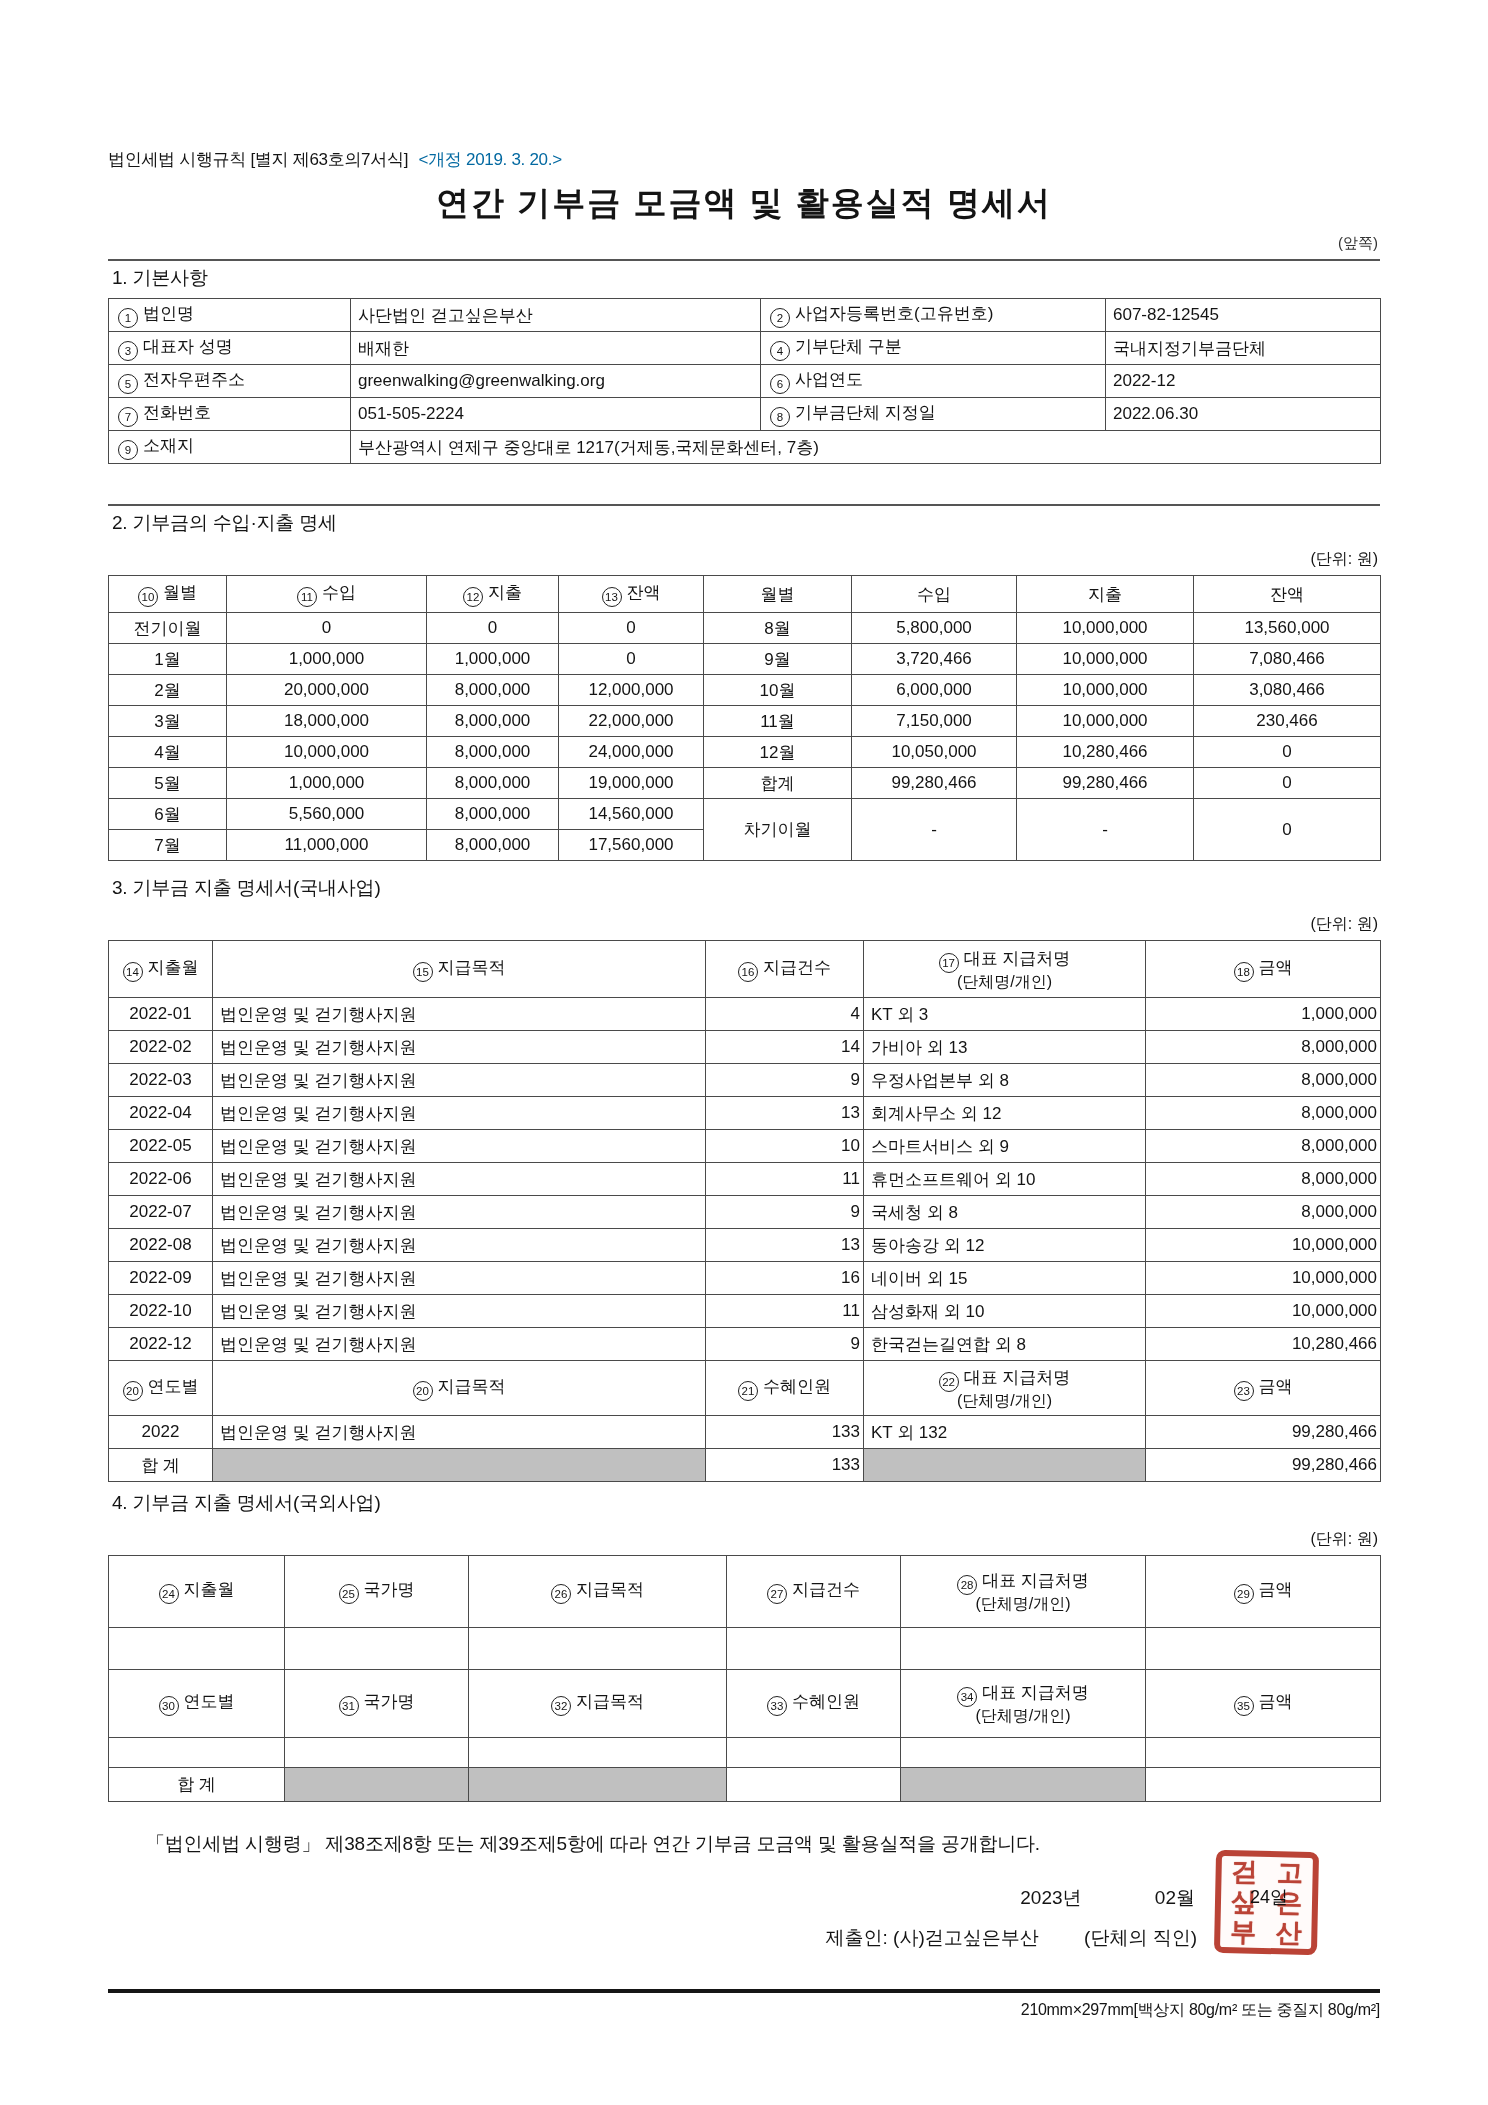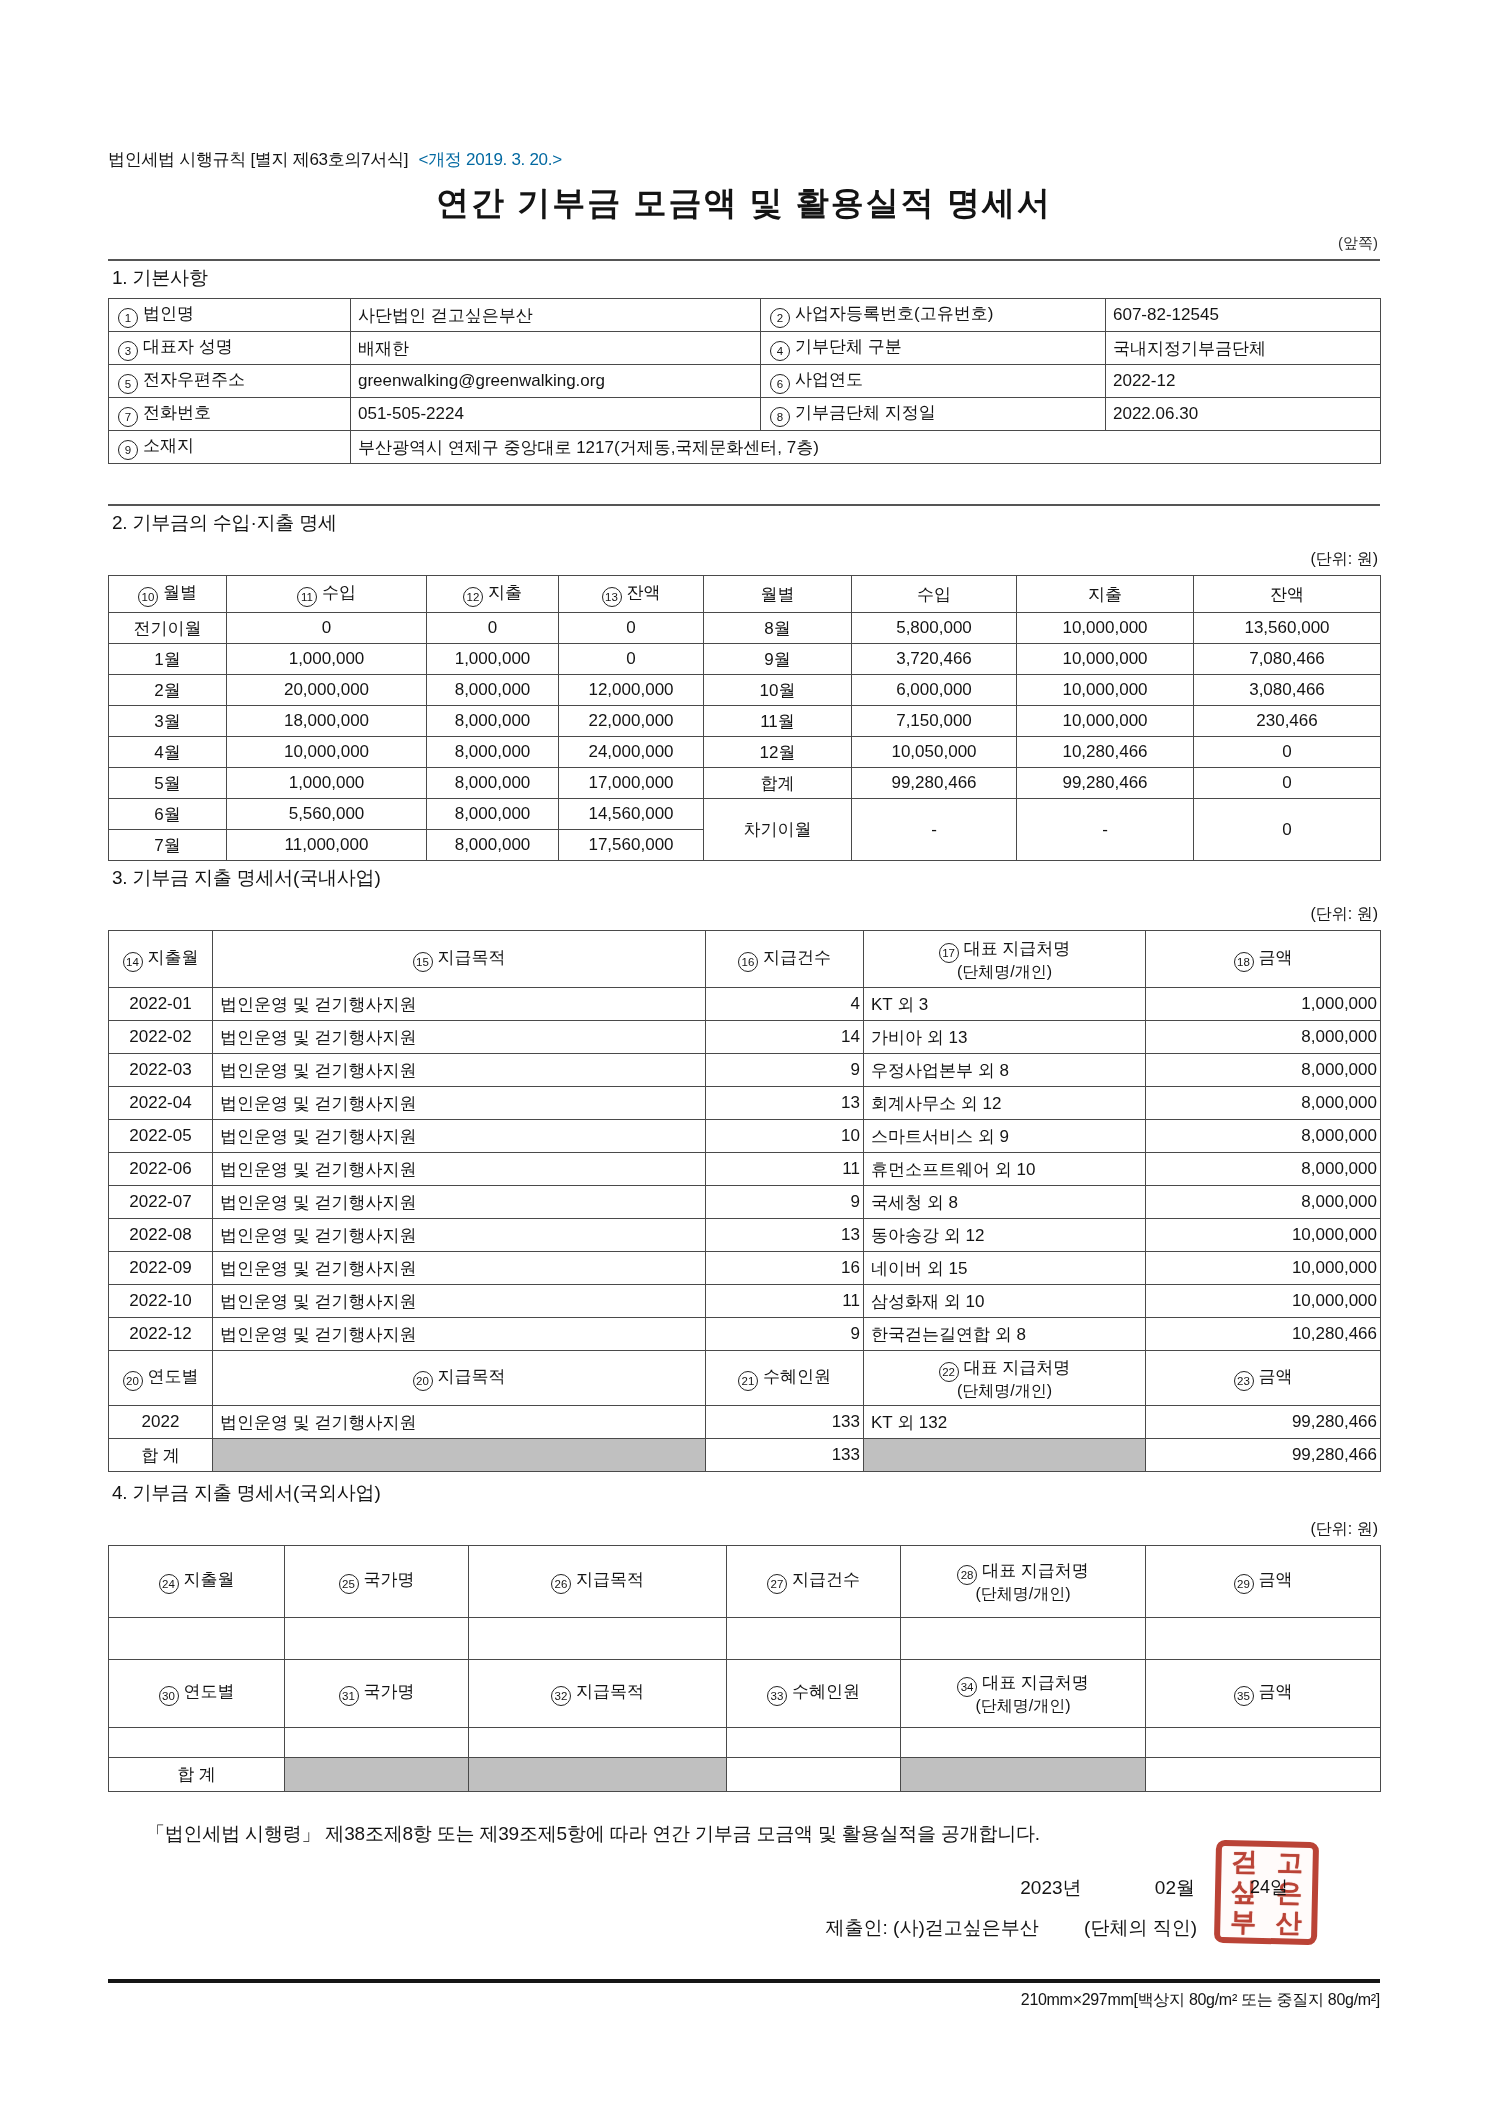--- a/index.html
+++ b/index.html
@@ -181,21 +181,21 @@
             <td class="c">24,000,000</td>
             <td class="c">12월</td>
             <td class="c">10,050,000</td>
             <td class="c">10,280,466</td>
             <td class="c">0</td>
           </tr>
           <tr>
             <td class="c">5월</td>
             <td class="c">1,000,000</td>
             <td class="c">8,000,000</td>
-            <td class="c">17,000,000</td>
+            <td class="c">19,000,000</td>
             <td class="c">합계</td>
             <td class="c">99,280,466</td>
             <td class="c">99,280,466</td>
             <td class="c">0</td>
           </tr>
           <tr>
             <td class="c">6월</td>
             <td class="c">5,560,000</td>
             <td class="c">8,000,000</td>
             <td class="c">14,560,000</td>
@@ -206,21 +206,21 @@
           </tr>
           <tr>
             <td class="c">7월</td>
             <td class="c">11,000,000</td>
             <td class="c">8,000,000</td>
             <td class="c">17,560,000</td>
           </tr>
         </tbody>
     </table>
 
-    <div class="sec-h" style="margin-top:0">3. 기부금 지출 명세서(국내사업)</div>
+    <div class="sec-h" style="margin-top:10px">3. 기부금 지출 명세서(국내사업)</div>
     <div class="unit">(단위: 원)</div>
     <table class="t t3">
       <colgroup>
           <col style="width:104px">
           <col style="width:493px">
           <col style="width:158px">
           <col style="width:282px">
           <col style="width:235px">
         </colgroup>
       <tbody id="t3body">

